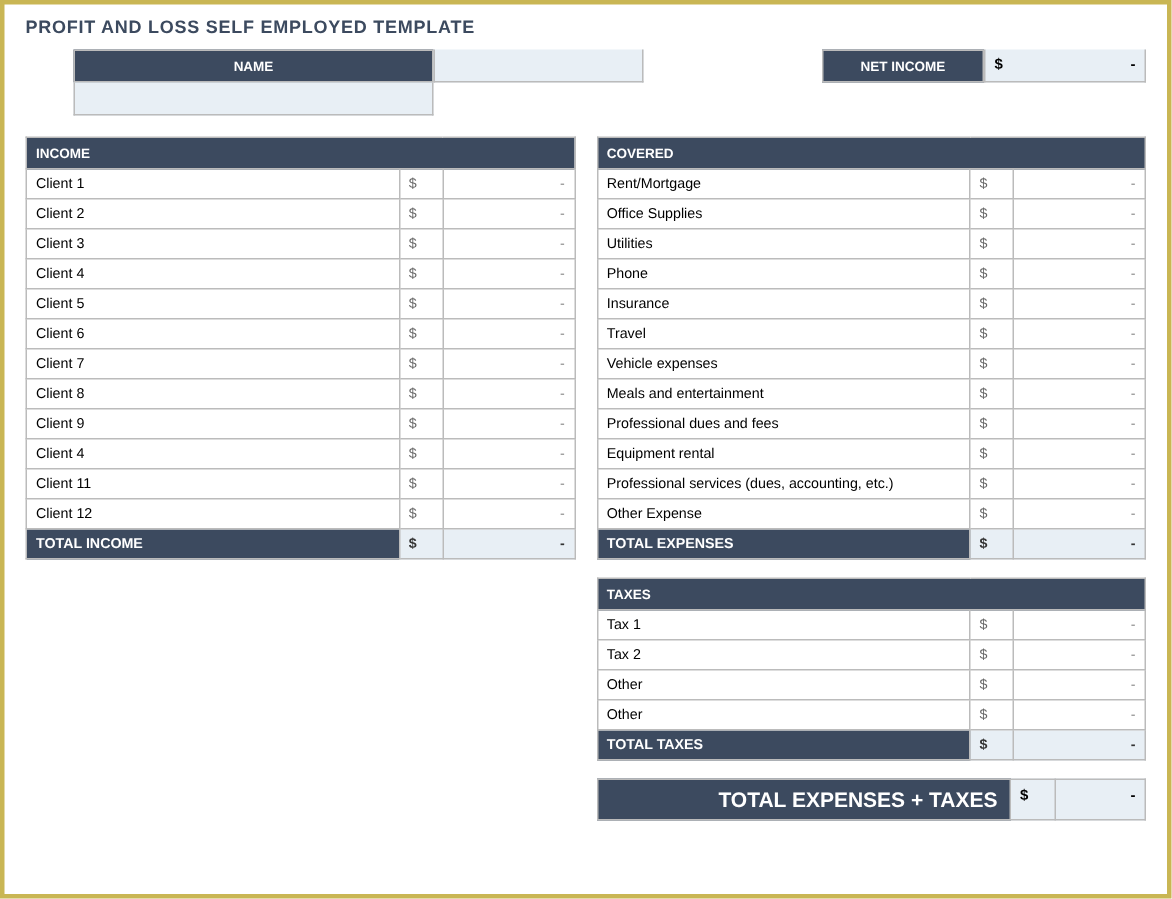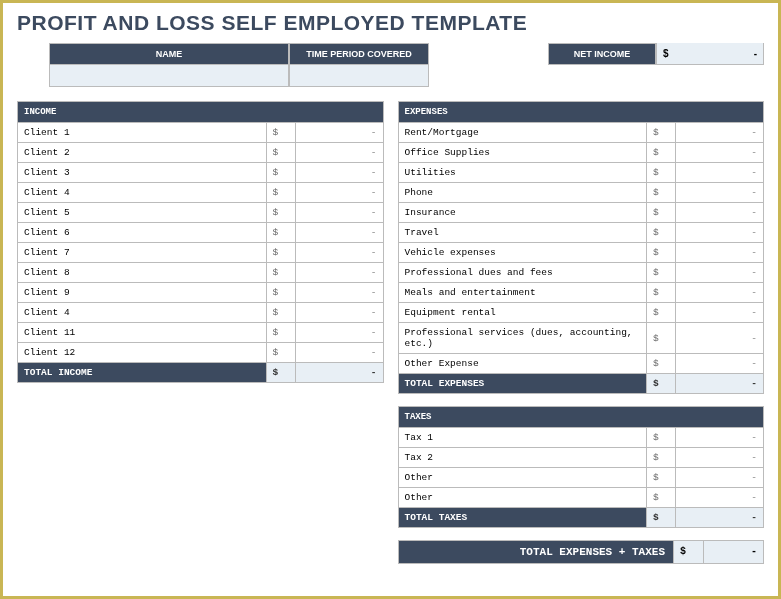--- a/index.html
+++ b/index.html
@@ -8,21 +8,21 @@
       font-size: 10px;
       background: #fff;
       width: 781px;
       height: 599px;
       border: 3px solid #c9b654;
       overflow: hidden;
     }
     .container { padding: 8px 14px; }
     .title {
       color: #3c4a5f;
-      font-size: 21px;
+      font-size: 12px;
       font-weight: bold;
       letter-spacing: 0.5px;
       margin-bottom: 8px;
     }
     .top-row { display: flex; justify-content: space-between; align-items: flex-start; margin-bottom: 14px; }
     .name-block { display: flex; padding-left: 32px; }
     .header-cell {
       background: #3c4a5f;
       color: #fff;
       font-size: 9px;
@@ -49,21 +49,21 @@
       border-top: none;
       width: 108px;
       height: 22px;
       display: flex;
       justify-content: space-between;
       align-items: center;
       padding: 0 6px;
       font-weight: bold;
       font-size: 10px;
     }
-    .main-area { display: flex; gap: 14px; font-family: Liberation Mono, monospace; }
+    .main-area { display: flex; gap: 14px; }
     .col-left { width: 372px; }
     .col-right { width: 372px; }
     table { width: 100%; border-collapse: collapse; font-size: 9.5px; }
     .section-header {
       background: #3c4a5f;
       color: #fff;
       font-weight: bold;
       padding: 5px 6px;
       font-size: 9px;
     }
@@ -74,21 +74,21 @@
     .total-row td { background: #3c4a5f; }
     .total-row .label-cell { color: #fff; font-weight: bold; }
     .total-row .dollar-cell, .total-row .val-cell { background: #e8eff5; font-weight: bold; color: #333;}
     .spacer { height: 12px; }
     .grand-row { margin-top: 12px; display: flex; }
     .grand-row .gl {
       flex: 1;
       background: #3c4a5f;
       color: #fff;
       font-weight: bold;
-      font-size: 11px;
+      font-size: 14px;
       text-align: right;
       padding: 5px 8px;
       border: 1px solid #bbb;
     }
     .grand-row .gd {
       width: 30px;
       background: #e8eff5;
       border: 1px solid #bbb;
       border-left: none;
       padding: 5px 6px;
@@ -110,21 +110,20 @@
 <div class="container">
   <div class="title">PROFIT AND LOSS SELF EMPLOYED TEMPLATE</div>
 
   <div class="top-row">
     <div class="name-block">
       <div>
         <div class="header-cell name-col">NAME</div>
         <div class="input-cell name-col"></div>
       </div>
       <div>
-        <div class="header-cell time-col">TIME PERIOD COVERED</div>
         <div class="input-cell time-col"></div>
       </div>
     </div>
     <div class="net-block">
       <div class="header-cell net-header">NET INCOME</div>
       <div class="net-row">
         <div class="net-value">
           <span>$</span>
           <span>-</span>
         </div>
@@ -209,21 +208,21 @@
           <td class="val-cell">-</td>
         </tr>
       </tbody>
         </table>
     </div>
 
     <div class="col-right">
       <table>
         <tbody>
             <tr>
-              <td colspan="3" class="section-header">EXPENSES</td>
+              <td colspan="3" class="section-header">COVERED</td>
             </tr>
         </tbody>
           <tbody id="expenses-body">
             <tr>
               <td class="label-cell">Rent/Mortgage</td>
               <td class="dollar-cell">$</td>
               <td class="val-cell">-</td>
             </tr>
             <tr>
               <td class="label-cell">Office Supplies</td>
@@ -249,26 +248,26 @@
               <td class="label-cell">Travel</td>
               <td class="dollar-cell">$</td>
               <td class="val-cell">-</td>
             </tr>
             <tr>
               <td class="label-cell">Vehicle expenses</td>
               <td class="dollar-cell">$</td>
               <td class="val-cell">-</td>
             </tr>
             <tr>
+              <td class="label-cell">Meals and entertainment</td>
+              <td class="dollar-cell">$</td>
+              <td class="val-cell">-</td>
+            </tr>
+            <tr>
               <td class="label-cell">Professional dues and fees</td>
-              <td class="dollar-cell">$</td>
-              <td class="val-cell">-</td>
-            </tr>
-            <tr>
-              <td class="label-cell">Meals and entertainment</td>
               <td class="dollar-cell">$</td>
               <td class="val-cell">-</td>
             </tr>
             <tr>
               <td class="label-cell">Equipment rental</td>
               <td class="dollar-cell">$</td>
               <td class="val-cell">-</td>
             </tr>
             <tr>
               <td class="label-cell">Professional services (dues, accounting, etc.)</td>

